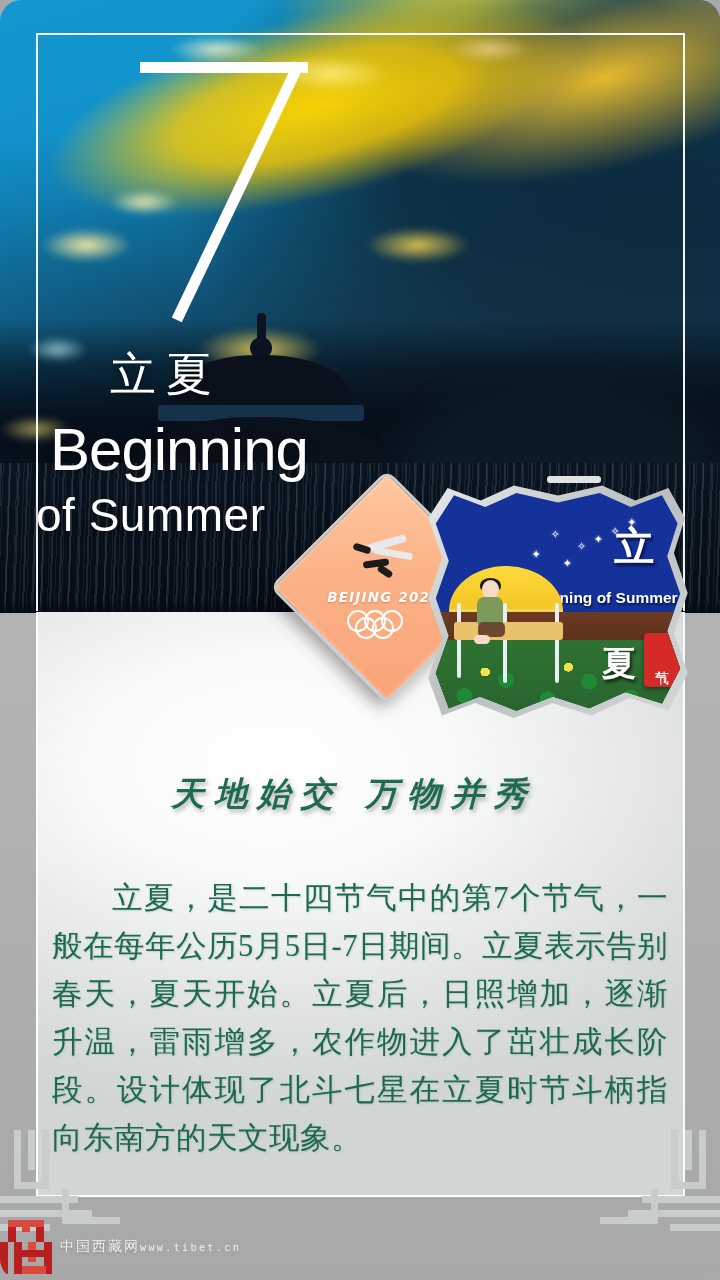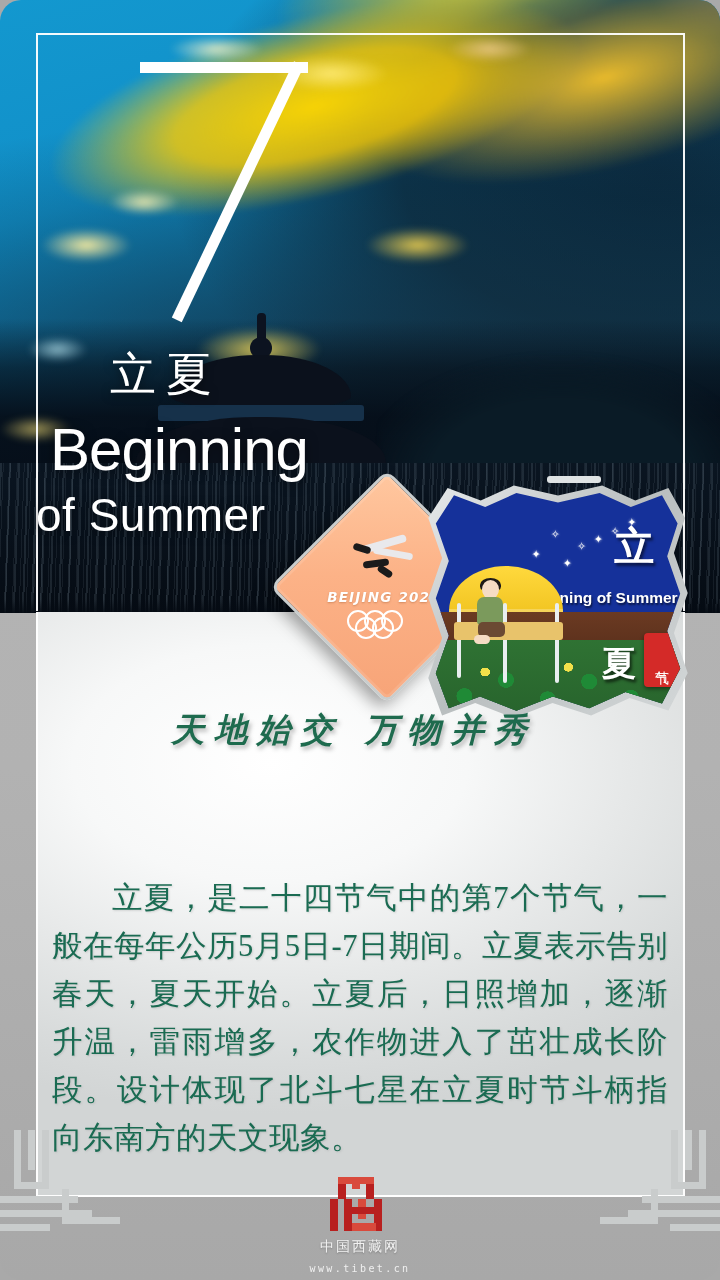--- a/index.html
+++ b/index.html
@@ -212,21 +212,21 @@
   .person{position:absolute;left:17%;top:40%;width:42px;height:70px;}
   .p-head{position:absolute;left:10px;top:0;width:17px;height:19px;background:#f6dcc4;border-radius:50%;}
   .p-hair{position:absolute;left:8px;top:-2px;width:21px;height:14px;background:#1e1a18;border-radius:50% 50% 40% 40%;}
   .p-body{position:absolute;left:5px;top:17px;width:26px;height:28px;background:#7b9a5c;border-radius:7px 7px 4px 4px;}
   .p-leg{position:absolute;left:6px;top:42px;width:27px;height:15px;background:#6b4a33;border-radius:5px;}
   .p-foot{position:absolute;left:2px;top:55px;width:16px;height:9px;background:#f6dcc4;border-radius:5px;}
   .badge-hook{position:absolute;left:46%;top:-2px;width:54px;height:7px;background:#dfe3e4;border-radius:3px;}
 
   
   .heading{
-    position:absolute;left:0;top:708px;width:708px;text-align:center;
+    position:absolute;left:0;top:772px;width:708px;text-align:center;
     color:#1e6b4e;font-size:33px;letter-spacing:10px;font-weight:700;font-style:italic;
     font-family:"DejaVu Sans","Liberation Sans",sans-serif;
     text-shadow:2px 3px 4px rgba(90,90,90,.45);
   }
   .source{
     position:absolute;left:0;top:806px;width:720px;text-align:center;
     color:#1e6b4e;font-size:27px;letter-spacing:1px;font-weight:700;
     font-family:"DejaVu Sans","Liberation Sans",sans-serif;
     text-shadow:2px 3px 4px rgba(90,90,90,.4);
   }
@@ -241,22 +241,22 @@
   }
 
   
   .fret{position:absolute;bottom:54px;width:120px;height:96px;}
   .fret.left{left:0;}
   .fret.right{right:0;transform:scaleX(-1);}
   .fret i{position:absolute;background:#c9cccc;}
 
   
   .footer{
-    position:absolute;left:0;bottom:6px;width:720px;display:flex;flex-direction:column;
-    align-items:center;gap:7px;
+    position:absolute;left:0;bottom:6px;width:720px;display:flex;
+    align-items:center;gap:0;
   }
   .seal-logo{width:60px;height:54px;position:relative;}
   .seal-logo i{position:absolute;background:#b8201f;}
   .seal-logo .lite{background:#d94a3c;}
   .footer-name{
     color:#f2f2f2;font-size:14px;letter-spacing:2px;
     font-family:"DejaVu Sans","Liberation Sans",sans-serif;text-shadow:0 1px 2px rgba(0,0,0,.25);
   }
   .footer-url{
     color:#efefef;font-size:10px;letter-spacing:2.4px;

